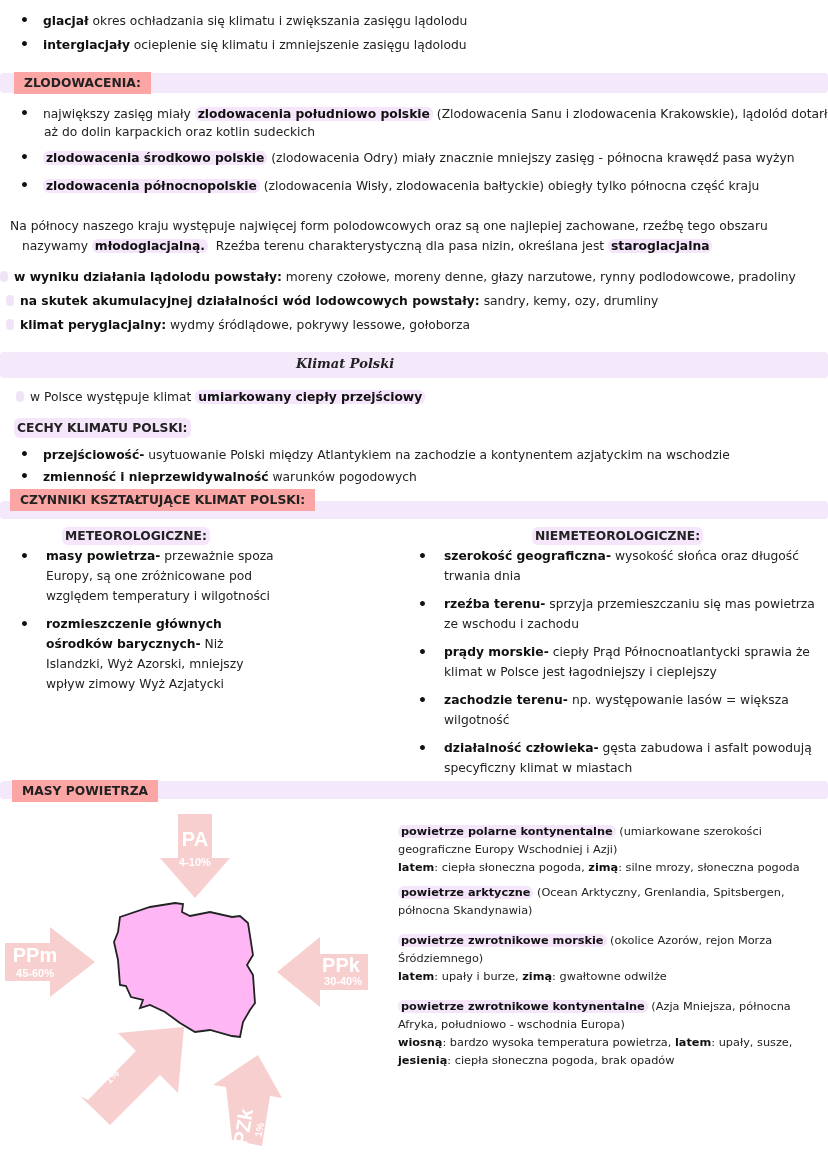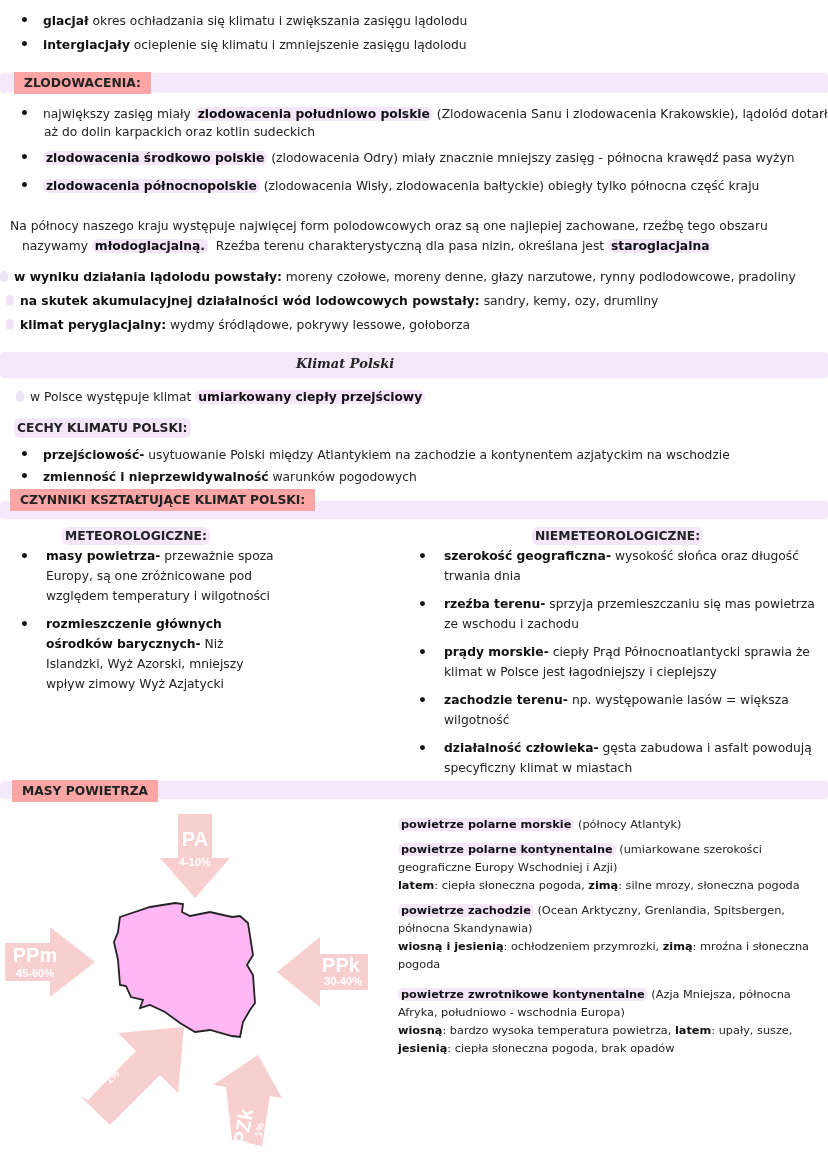--- a/index.html
+++ b/index.html
@@ -121,28 +121,30 @@
     </g>
     <g transform="translate(250,1128) rotate(-80)">
       <text x="0" y="0" font-size="20">PZk</text>
       <text x="0" y="13" font-size="10">1%</text>
     </g>
   </g>
 </svg>
 
 <div class="col mass" style="left:398px;top:816px;width:428px;font-size:11.3px;">
   <div class="blk">
-    <p><b class="hl">powietrze polarne morskie</b><span> (północy Atlantyk)</span></p>
   </div>
   <div class="blk">
     <p><b class="hl">powietrze polarne kontynentalne</b><span> (umiarkowane szerokości geograficzne Europy Wschodniej i Azji)</span></p>
     <p><b>latem</b><span>: ciepła słoneczna pogoda, </span><b>zimą</b><span>: silne mrozy, słoneczna pogoda</span></p>
   </div>
   <div class="blk">
-    <p><b class="hl">powietrze zachodzie</b><span> (Ocean Arktyczny, Grenlandia, Spitsbergen, północna Skandynawia)</span></p>
-    <p><b>wiosną i jesienią</b><span>: ochłodzeniem przymrozki, </span><b>zimą</b><span>: mroźna i słoneczna pogoda</span></p>
+    <p><b class="hl">powietrze arktyczne</b><span> (Ocean Arktyczny, Grenlandia, Spitsbergen, północna Skandynawia)</span></p>
+  </div>
+  <div class="blk" style="margin-top:12px;">
+    <p><b class="hl">powietrze zwrotnikowe morskie</b><span> (okolice Azorów, rejon Morza Śródziemnego)</span></p>
+    <p><b>latem</b><span>: upały i burze, </span><b>zimą</b><span>: gwałtowne odwilże</span></p>
   </div>
   <div class="blk" style="margin-top:12px;">
     <p><b class="hl">powietrze zwrotnikowe kontynentalne</b><span> (Azja Mniejsza, północna Afryka, południowo - wschodnia Europa)</span></p>
     <p><b>wiosną</b><span>: bardzo wysoka temperatura powietrza, </span><b>latem</b><span>: upały, susze, </span></p>
     <p><b>jesienią</b><span>: ciepła słoneczna pogoda, brak opadów</span></p>
   </div>
 </div>
 
 </body></html>

